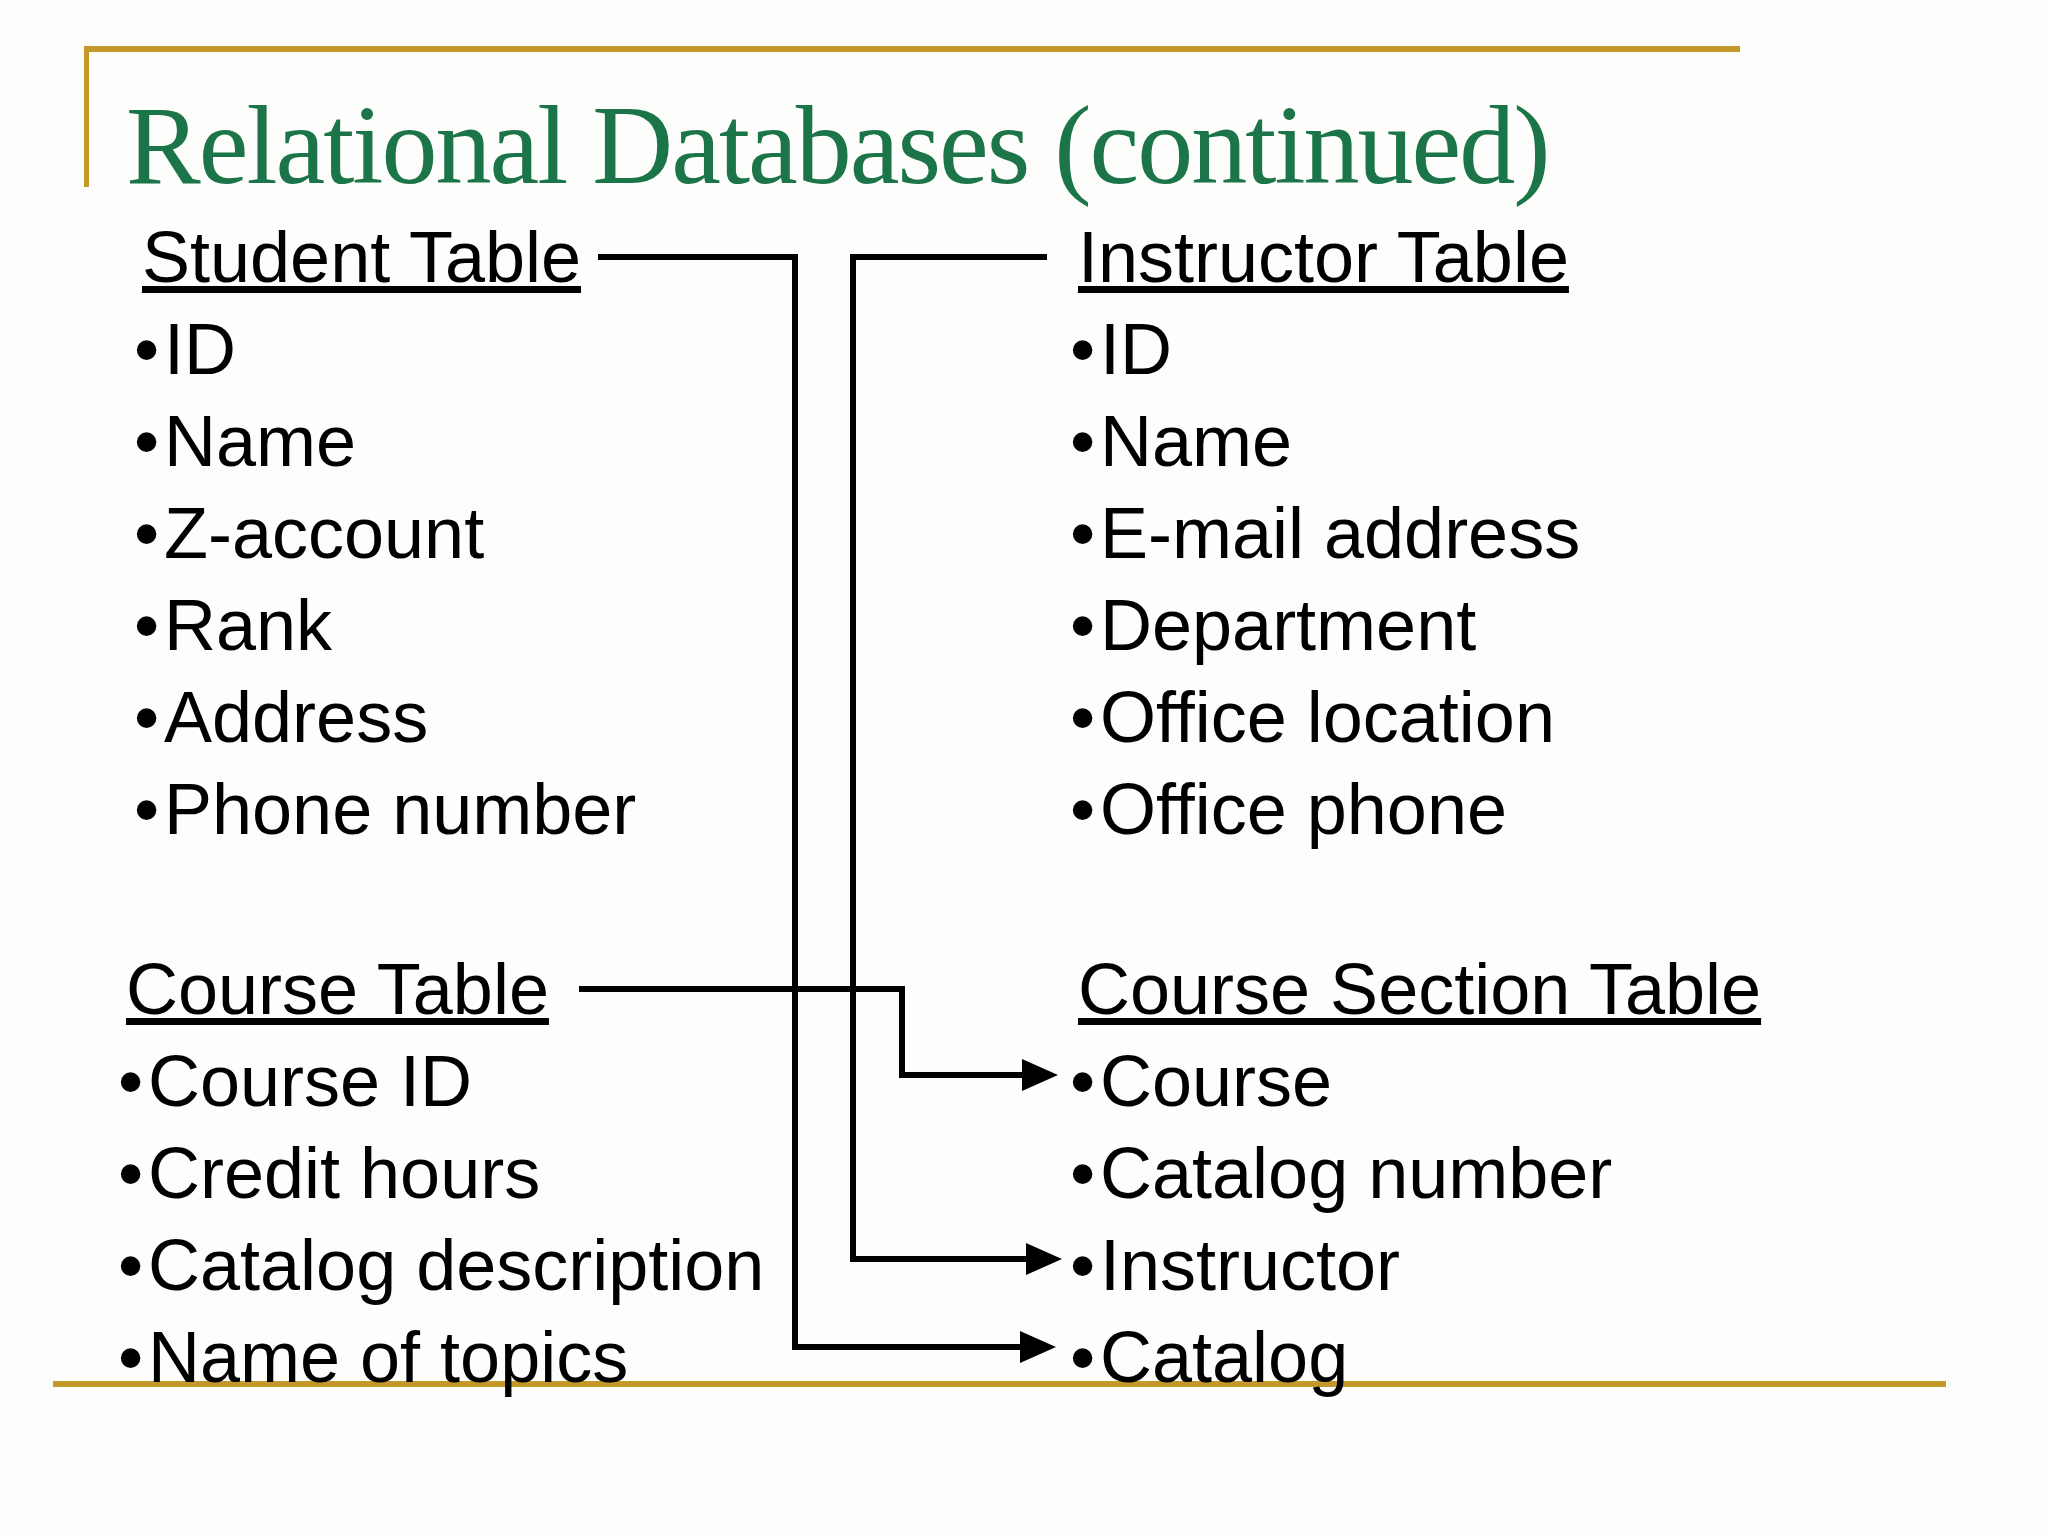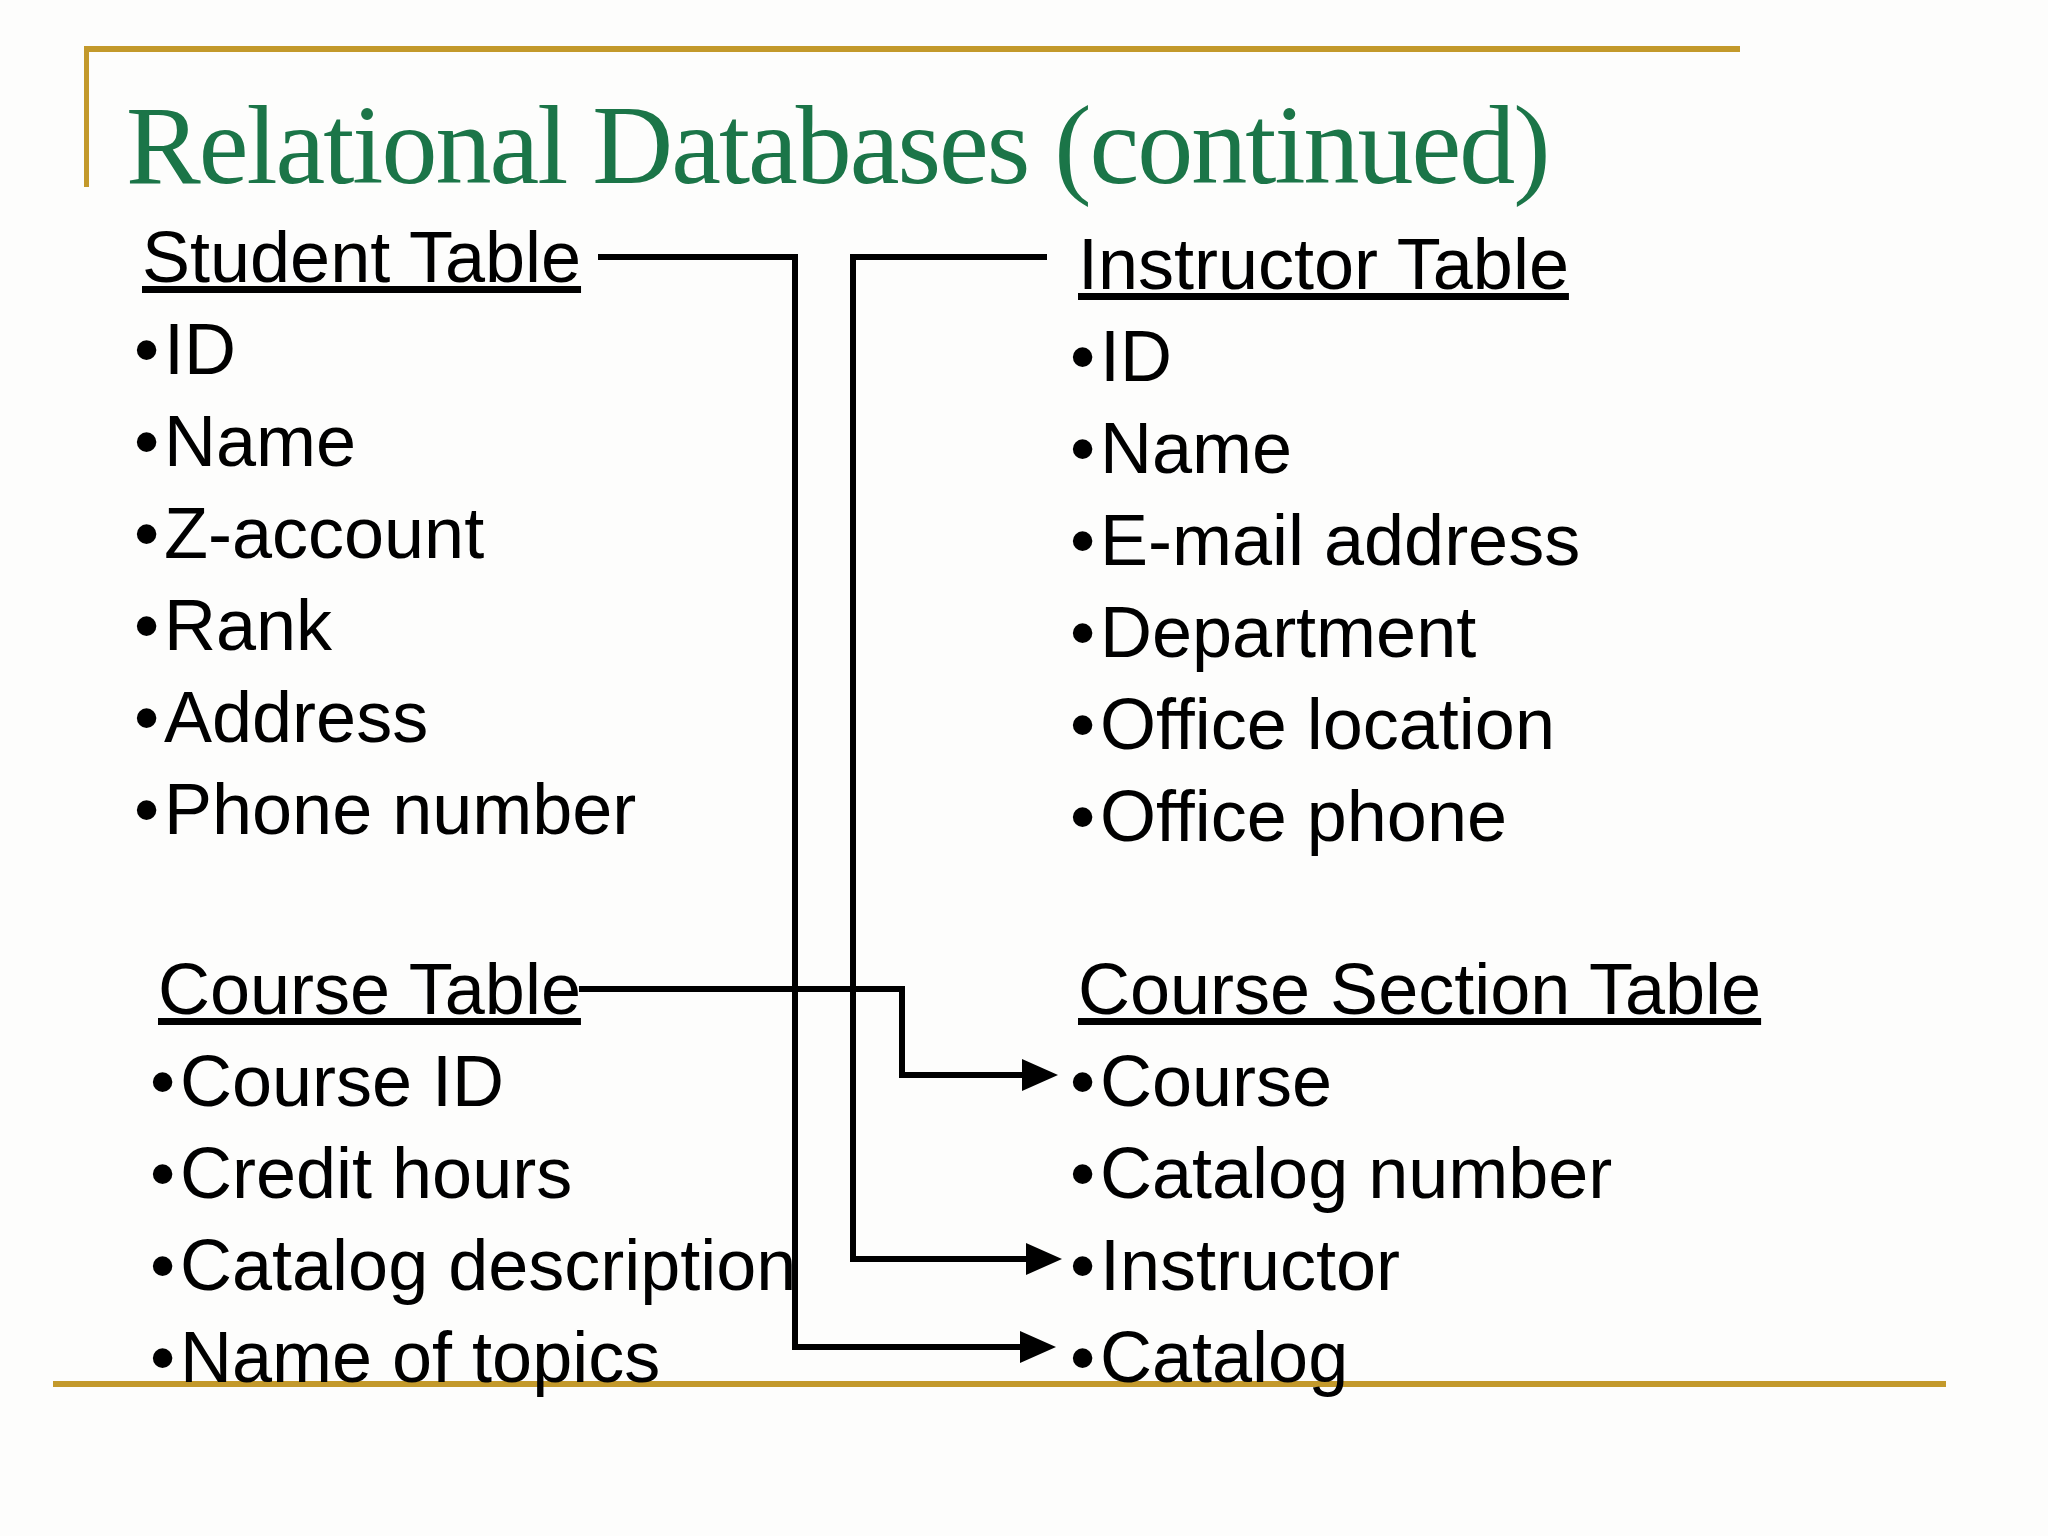--- a/index.html
+++ b/index.html
@@ -57,22 +57,22 @@
   .group .heading {
     font-weight: 400;
     text-decoration: underline;
   }
   .group .item .bullet {
     display: inline-block;
     width: 30px;
     margin-left: -8px;
   }
   #group-student    { left: 142px;  top: 211px; }
-  #group-instructor { left: 1078px; top: 218px; }
-  #group-course     { left: 158px;  top: 943px; }
+  #group-instructor { left: 1078px; top: 211px; }
+  #group-course     { left: 126px;  top: 943px; }
   #group-course-section { left: 1078px; top: 943px; }
 
   
   #connectors {
     position: absolute;
     left: 0; top: 0;
     width: 2048px;
     height: 1536px;
     pointer-events: none;
   }

